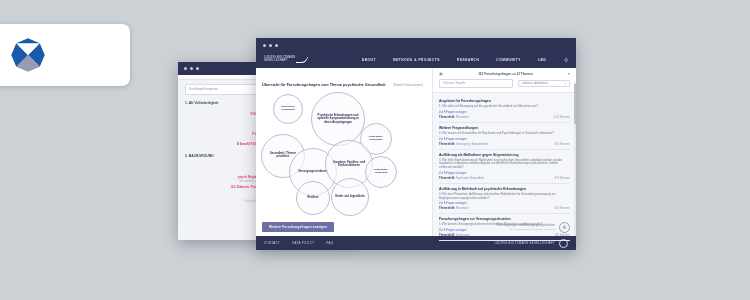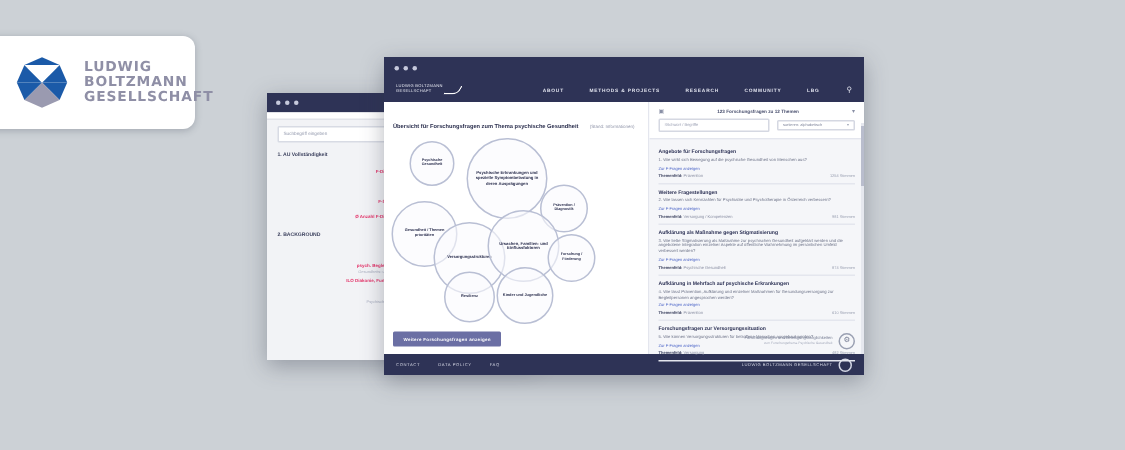--- a/index.html
+++ b/index.html
@@ -466,20 +466,15 @@
           <polygon points="50,50 50,92 20.7,79.3" fill="#9a9ab0"></polygon>
           <polygon points="50,50 20.7,79.3 8,50" fill="#1b5aa8"></polygon>
           <polygon points="50,50 8,50 20.7,20.7" fill="#1b5aa8"></polygon>
           <polygon points="50,50 20.7,20.7 79.3,20.7" fill="#ffffff"></polygon>
           <polygon points="50,50 79.3,79.3 20.7,79.3" fill="#ffffff" opacity="0"></polygon>
           <polygon points="26,26 74,26 50,50" fill="#ffffff"></polygon>
           <polygon points="50,50 68,82 32,82" fill="#ffffff" opacity="0"></polygon>
         </g>
       </svg>
     </div>
-    <div class="logo-text" id="logo-text">
-        <div>LUDWIG</div>
-        <div>BOLTZMANN</div>
-        <div>GESELLSCHAFT</div>
-      </div>
   </div>
 
 </div>
 
 </body></html>

